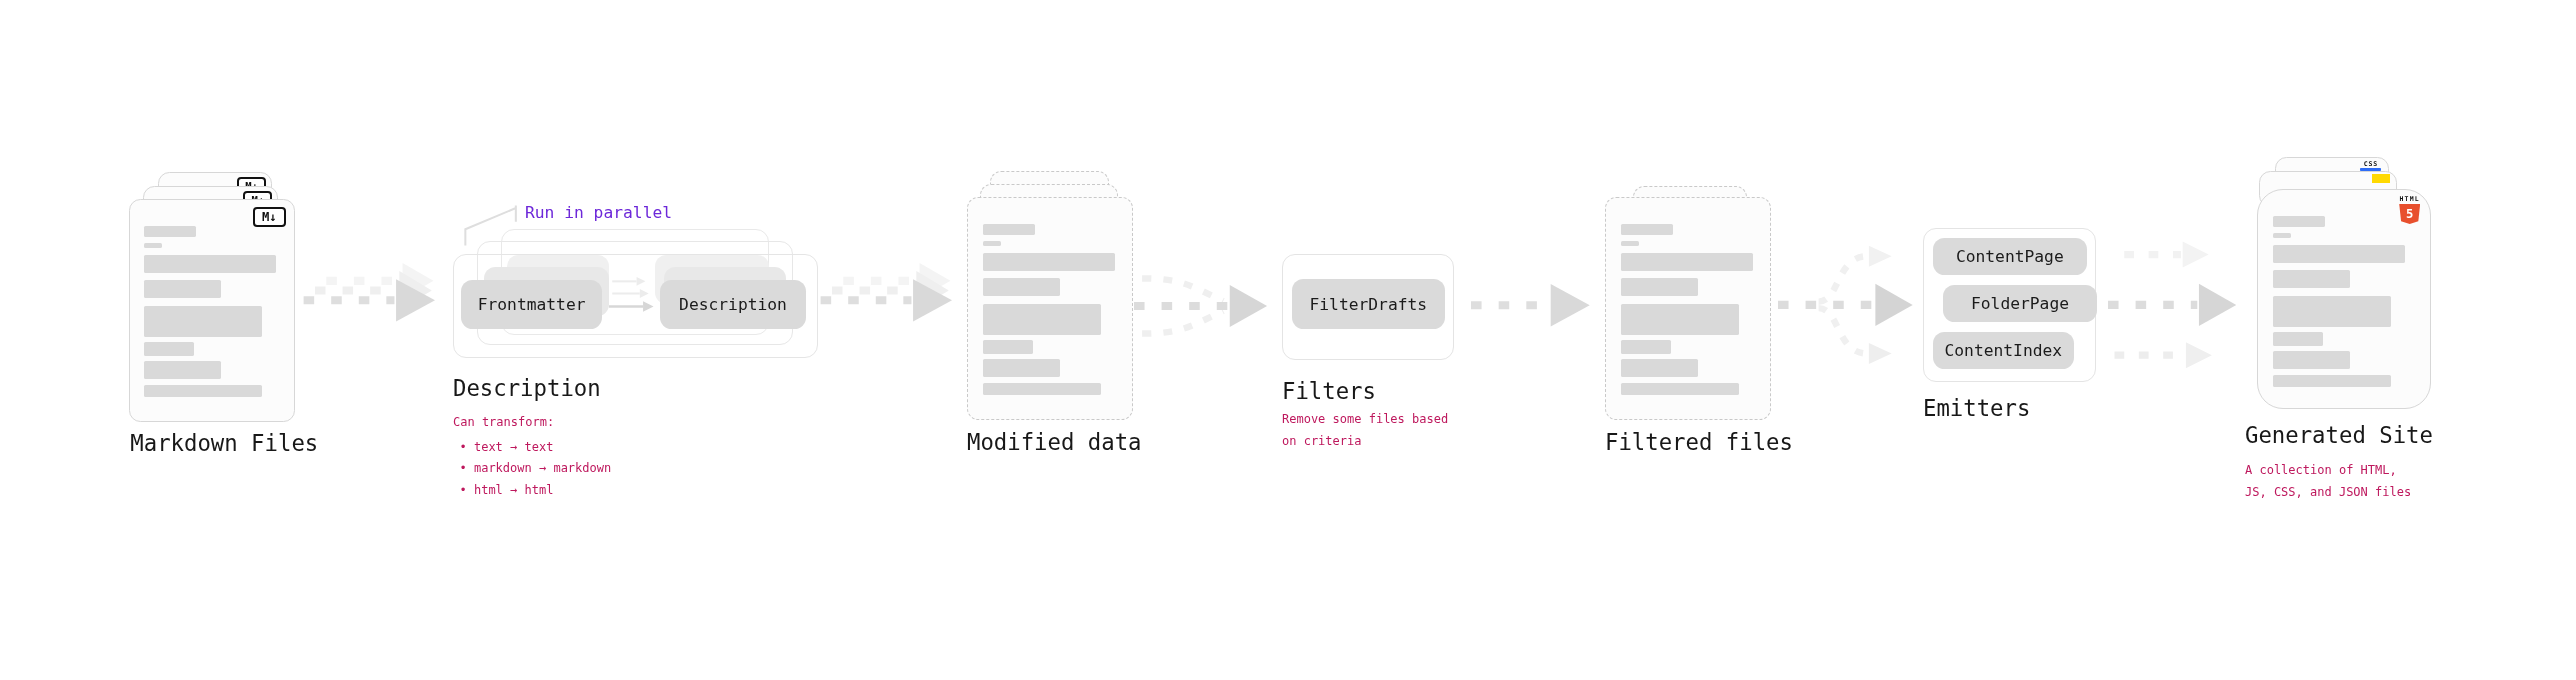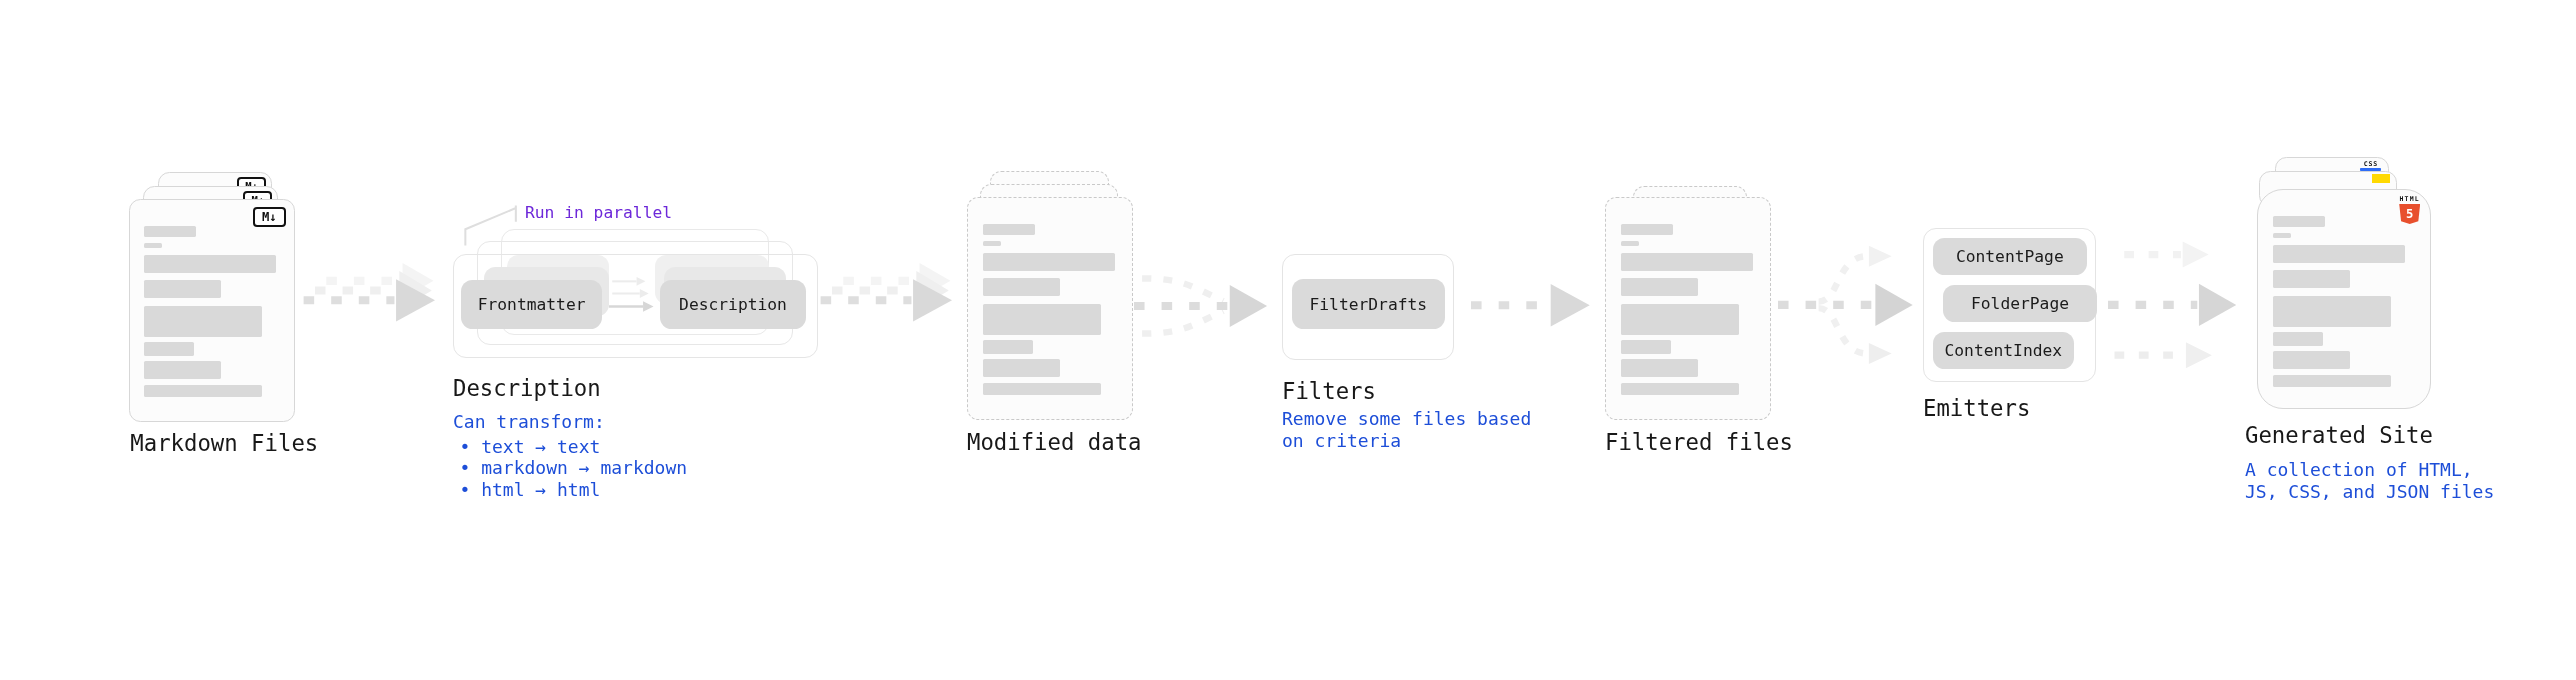--- a/index.html
+++ b/index.html
@@ -25,21 +25,21 @@
   .mdicon.small{width:29px;height:18px;font-size:10.6px;right:4.9px;top:4.1px;}
   .mdicon.big{width:32.5px;height:20.3px;font-size:12.2px;right:8.1px;top:6.5px;}
   
   .cbox{position:absolute;border:1.6px solid #e6e6e6;border-radius:13px;box-sizing:border-box;background:transparent;}
   .cbox.filled{background:#ffffff;border-color:#e4e4e4;}
   .pill{position:absolute;background:#dadada;border-radius:11.4px;display:flex;align-items:center;
         justify-content:center;font-size:16.3px;color:#1b1b1b;white-space:nowrap;}
   .ghost{position:absolute;border-radius:11.4px;}
   
   .title{position:absolute;font-size:22.3px;font-weight:500;color:#181818;white-space:nowrap;}
-  .desc{position:absolute;font-size:18px;line-height:22.3px;color:#1d4ed8;white-space:nowrap;}
+  .desc{position:absolute;font-size:12px;line-height:22.3px;color:#be185d;white-space:nowrap;}
   .note{position:absolute;font-size:16.3px;color:#6d28d9;white-space:nowrap;}
   
   .h5logo{position:absolute;right:8.1px;top:4.9px;width:24.4px;}
   .h5label{font-size:6.5px;font-weight:800;letter-spacing:1.2px;color:#111;text-align:center;}
   .h5shield{width:21px;height:20.3px;margin:0.8px auto 0;background:#e8502e;color:#fff;font-size:12.2px;font-weight:bold;
             display:flex;align-items:center;justify-content:center;
             clip-path:polygon(0 0,100% 0,91% 86%,50% 100%,9% 86%);}
   .cssicon{position:absolute;right:4.9px;top:1.6px;width:24.4px;}
   .csslabel{font-size:6.5px;font-weight:800;letter-spacing:0.8px;color:#111;text-align:center;}
   .cssbar{width:21px;height:3.7px;background:#2f6df6;margin:0 auto;border-radius:0.8px;}

